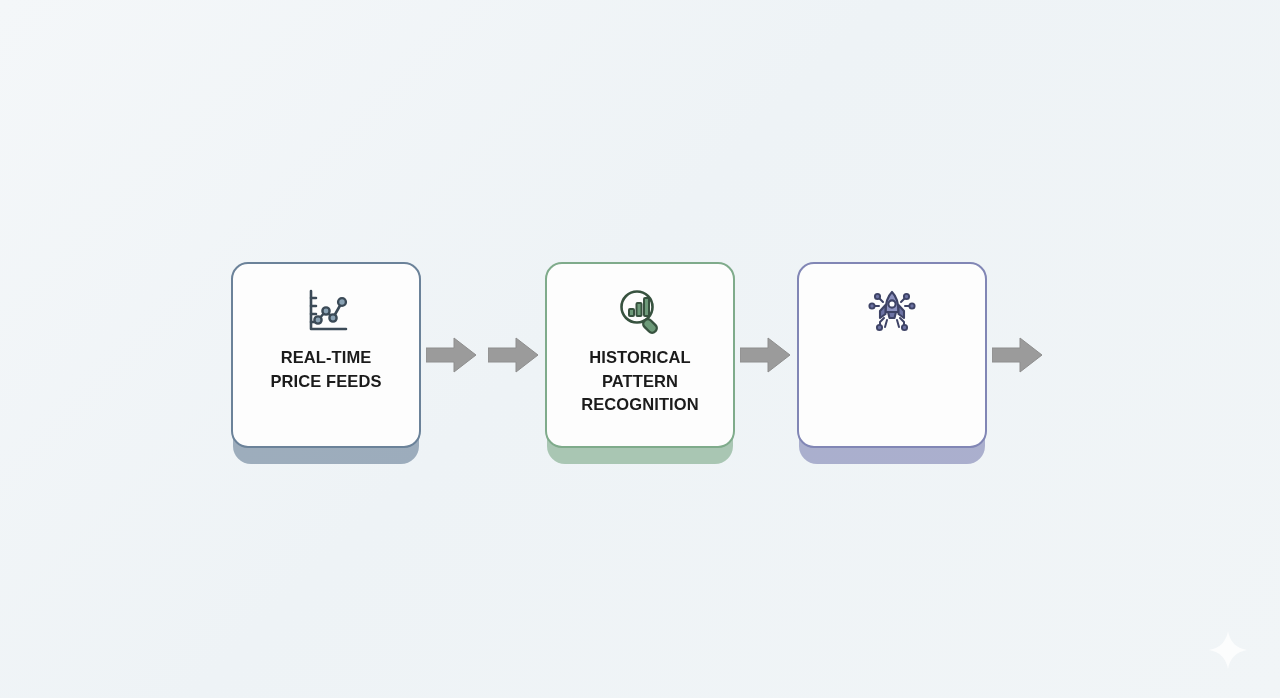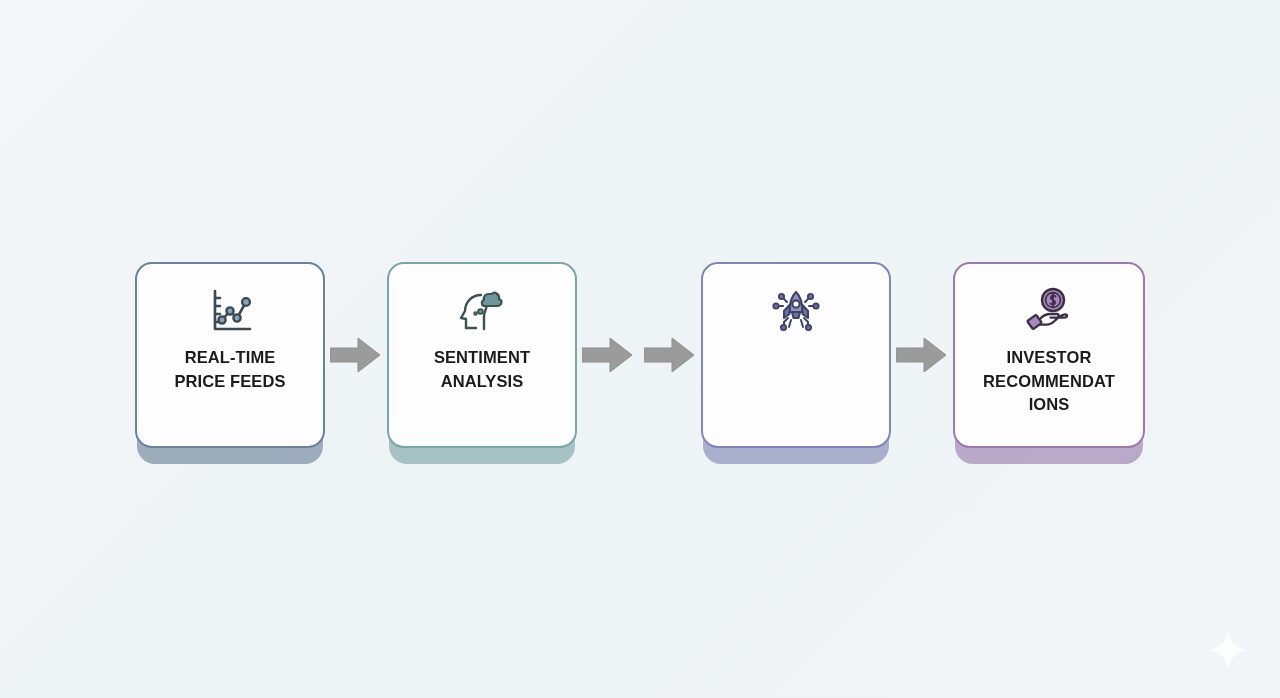--- a/index.html
+++ b/index.html
@@ -145,45 +145,46 @@
 PRICE FEEDS</div>
       </div>
     </div>
 
     <div class="arrow-slot">
       <svg width="52" height="38" viewBox="0 0 52 38">
         <path d="M0 12 L28 12 L28 2 L50 19 L28 36 L28 26 L0 26 Z" fill="#9b9b9b" stroke="#8e8e8e" stroke-width="1" stroke-linejoin="round"></path>
       </svg>
     </div>
 
+
+    <div class="arrow-slot">
+      <svg width="52" height="38" viewBox="0 0 52 38">
+        <path d="M0 12 L28 12 L28 2 L50 19 L28 36 L28 26 L0 26 Z" fill="#9b9b9b" stroke="#8e8e8e" stroke-width="1" stroke-linejoin="round"></path>
+      </svg>
+    </div>
+
     <div class="card-slot">
-      <div class="card-base" style="background:#7ba5a8"></div>
-      <div class="card" style="border-color:#7ba5a8">
+      <div class="card-base" style="background:#7fab8b"></div>
+      <div class="card" style="border-color:#7fab8b">
         <div class="card-icon">
           <svg width="52" height="52" viewBox="0 0 52 52">
-            <g fill="none" stroke="#3c5153" stroke-width="2.4" stroke-linecap="round" stroke-linejoin="round">
-              <path d="M25 10 C16 10 9 17 9 26 L5 33 L10 34 L10 43 L20 43"></path>
-              <path d="M31 18 C31 24 28 27 28 31 L28 44"></path>
-            </g>
-            <path d="M33 9 C29 9 27 12 28 15 C25 16 25 21 29 21 L41 21 C46 21 47 15 43 14 C44 9 38 6 36 9 Z" fill="#6f9698" stroke="#3c5153" stroke-width="2.2" stroke-linejoin="round"></path>
-            <circle cx="24.5" cy="26.5" r="2.4" fill="#6f9698" stroke="#3c5153" stroke-width="1.8"></circle>
-            <circle cx="19.5" cy="28.5" r="1.5" fill="#6f9698" stroke="#3c5153" stroke-width="1.6"></circle>
+            <circle cx="23" cy="22" r="15.5" fill="none" stroke="#37523f" stroke-width="2.6"></circle>
+            <g fill="#6d9a79" stroke="#37523f" stroke-width="2">
+              <rect x="15" y="24" width="5" height="7" rx="1"></rect>
+              <rect x="22.5" y="18" width="5" height="13" rx="1"></rect>
+              <rect x="30" y="13" width="5" height="18" rx="1"></rect>
+            </g>
+            <rect x="31.5" y="33.5" width="9" height="15" rx="4.2" transform="rotate(-45 36 41)" fill="#6d9a79" stroke="#37523f" stroke-width="2.4"></rect>
           </svg>
         </div>
-        <div class="card-label">SENTIMENT
-ANALYSIS</div>
+        <div class="card-label">HISTORICAL
+PATTERN
+RECOGNITION</div>
       </div>
     </div>
-
-    <div class="arrow-slot">
-      <svg width="52" height="38" viewBox="0 0 52 38">
-        <path d="M0 12 L28 12 L28 2 L50 19 L28 36 L28 26 L0 26 Z" fill="#9b9b9b" stroke="#8e8e8e" stroke-width="1" stroke-linejoin="round"></path>
-      </svg>
-    </div>
-
 
     <div class="arrow-slot">
       <svg width="52" height="38" viewBox="0 0 52 38">
         <path d="M0 12 L28 12 L28 2 L50 19 L28 36 L28 26 L0 26 Z" fill="#9b9b9b" stroke="#8e8e8e" stroke-width="1" stroke-linejoin="round"></path>
       </svg>
     </div>
 
     <div class="card-slot">
       <div class="card-base" style="background:#8186b5"></div>
       <div class="card" style="border-color:#8186b5">
@@ -210,38 +211,20 @@
         </div>
       </div>
     </div>
 
     <div class="arrow-slot">
       <svg width="52" height="38" viewBox="0 0 52 38">
         <path d="M0 12 L28 12 L28 2 L50 19 L28 36 L28 26 L0 26 Z" fill="#9b9b9b" stroke="#8e8e8e" stroke-width="1" stroke-linejoin="round"></path>
       </svg>
     </div>
 
-    <div class="card-slot wide">
-      <div class="card-base" style="background:#9a7bac"></div>
-      <div class="card" style="border-color:#9a7bac">
-        <div class="card-icon">
-          <svg width="52" height="52" viewBox="0 0 52 52">
-            <circle cx="30" cy="15" r="11" fill="#a888bc" stroke="#3e2f48" stroke-width="2.4"></circle>
-            <circle cx="30" cy="15" r="7.4" fill="none" stroke="#3e2f48" stroke-width="1.7"></circle>
-            <path d="M32.6 11.4 C31 10.2 27.8 10.4 27.8 12.8 C27.8 15.2 32.2 14.8 32.2 17.2 C32.2 19.6 29 19.8 27.4 18.6 M30 8.6 L30 21.4" fill="none" stroke="#3e2f48" stroke-width="1.9" stroke-linecap="round"></path>
-            <path d="M17 34 C20 30.5 24 29 27.5 29 L34 29 C36.2 29 36.2 32.6 34 32.6 L27.5 32.6
-                     M34 32.6 L41 32.6 C45 32.6 45 28.6 41 29.6 C37.5 30.4 34 33.5 31 36.5 C29 38.5 26.5 39.6 23.5 39.6 L14 39.6" fill="#fdfdfd" stroke="#3e2f48" stroke-width="2.3" stroke-linejoin="round" stroke-linecap="round"></path>
-            <rect x="6" y="32" width="11" height="10" rx="1.6" transform="rotate(-36 11.5 37)" fill="#a888bc" stroke="#3e2f48" stroke-width="2.2"></rect>
-          </svg>
-        </div>
-        <div class="card-label">INVESTOR
-RECOMMENDAT
-IONS</div>
-      </div>
-    </div>
 
   </div>
 
   <div class="sparkle">
     <svg width="44" height="44" viewBox="0 0 44 44">
       <path d="M22 3 C24 14 30 20 41 22 C30 24 24 30 22 41 C20 30 14 24 3 22 C14 20 20 14 22 3 Z" fill="#ffffff" opacity="0.9"></path>
     </svg>
   </div>
 
 </div>

